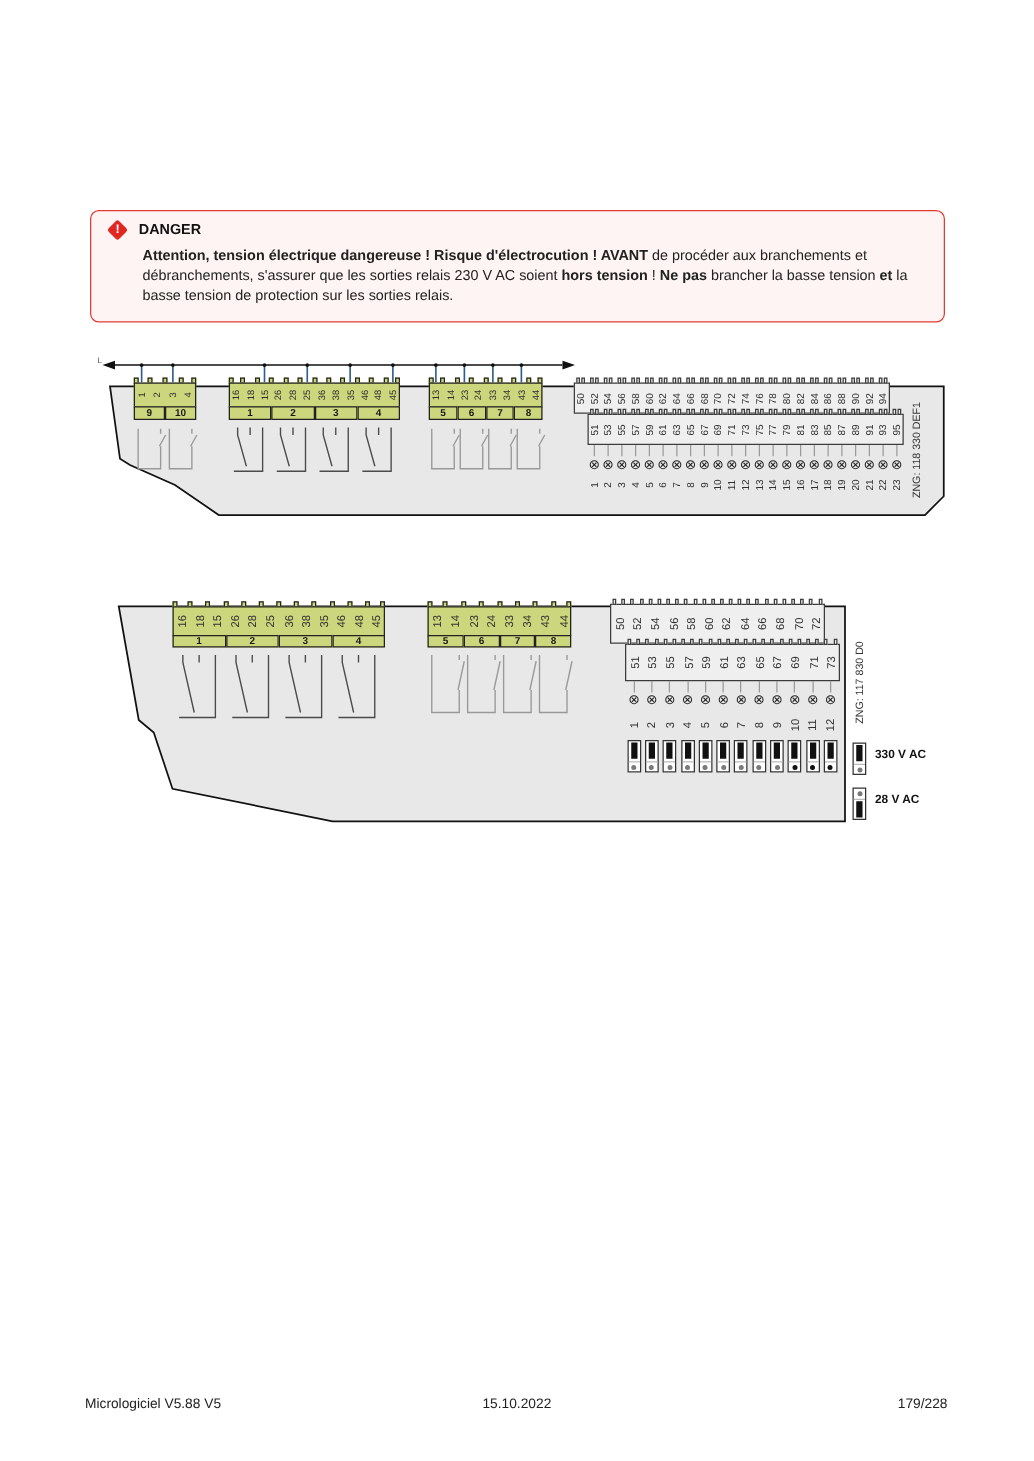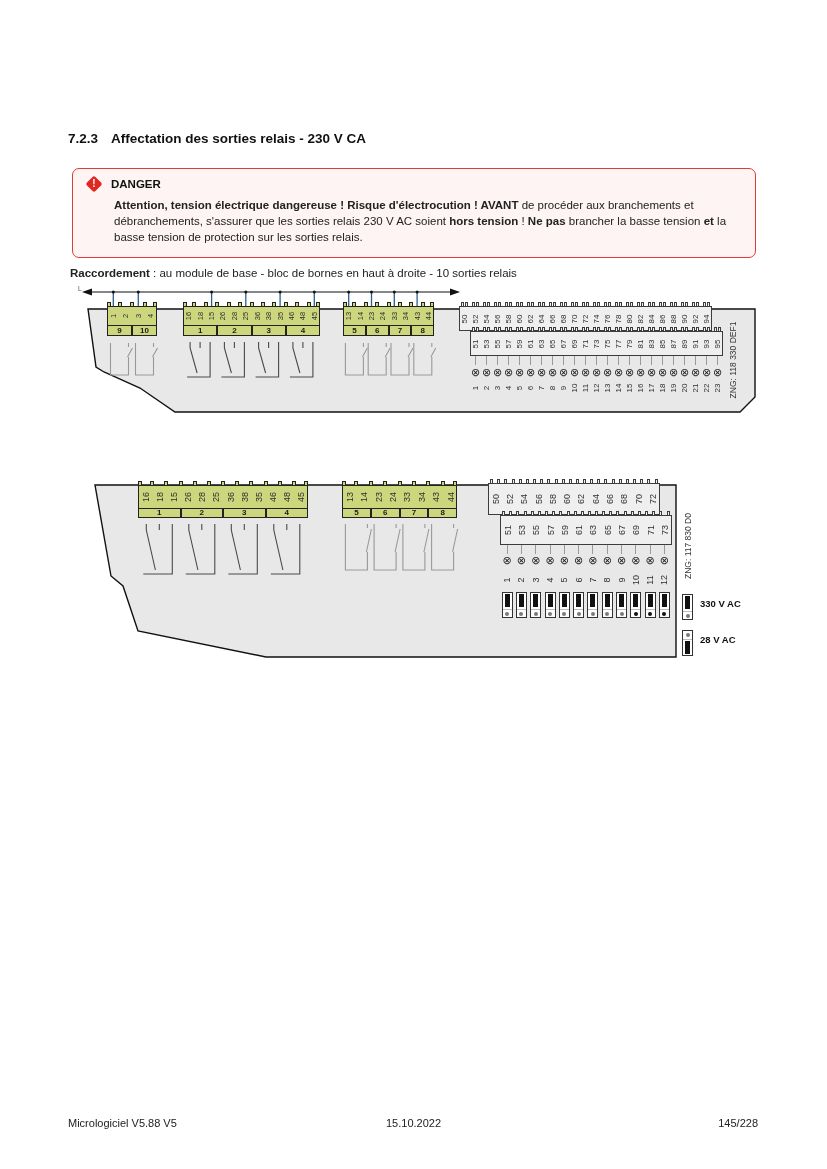--- a/index.html
+++ b/index.html
@@ -25,35 +25,31 @@
   .footer{position:absolute;top:1117px;left:0;width:827px;font-size:11px;color:#222;}
   .footer .fl{position:absolute;left:68px;}
   .footer .fc{position:absolute;left:0;width:827px;text-align:center;}
   .footer .fr{position:absolute;right:69px;}
 </style>
 </head>
 <body>
 
 <div class="page">
 
-  <div class="heading">
-    <span class="num">7.2.3</span><span>Affectation des sorties relais - 230 V CA</span>
-  </div>
 
   <div class="danger">
     <div class="danger-head">
       <span class="danger-icon">
           <span class="ex">!</span>
         </span>
       <span class="danger-title">DANGER</span>
     </div>
     <p class="danger-text" id="danger-text"><b>Attention, tension électrique dangereuse ! Risque d'électrocution ! AVANT</b><span> de procéder aux branchements et débranchements, s'assurer que les sorties relais 230 V AC soient </span><b>hors tension</b><span> ! </span><b>Ne pas</b><span> brancher la basse tension </span><b>et</b><span> la basse tension de protection sur les sorties relais.</span></p>
   </div>
 
-  <p class="racc" id="racc1"><b>Raccordement</b><span> : au module de base - bloc de bornes en haut à droite - 10 sorties relais</span></p>
 
   <div class="diagram" id="diagram1">
       <svg width="710" height="145">
         <path d="M18,26 L685,26 L685,114 L670,129 L105,129 L70,105 L34,89 L26,84 Z" stroke="#111" stroke-width="1.4" fill="#e8e8e8"></path>
         <path d="M22,9 H380" stroke="#111" stroke-width="1.2" fill="none"></path>
         <path d="M12,9 L22,5.5 L22,12.5 Z" stroke="none" stroke-width="0" fill="#111"></path>
         <path d="M390,9 L380,5.5 L380,12.5 Z" stroke="none" stroke-width="0" fill="#111"></path>
         <path d="M43.3,9 V23" stroke="#2b5e8c" stroke-width="1.3" fill="none"></path>
         <circle cx="43.3" cy="9" r="1.5" fill="#111"></circle>
         <path d="M68.3,9 V23" stroke="#2b5e8c" stroke-width="1.3" fill="none"></path>
@@ -594,15 +590,15 @@
       <div style="left: 612px; top: 150px; width: 11px; height: 26px; background: rgb(255, 255, 255); border: 1px solid rgb(51, 51, 51);"></div>
       <div style="left: 615.5px; top: 153px; width: 4px; height: 4px; border-radius: 50%; background: rgb(122, 122, 122);"></div>
       <div style="left: 613px; top: 159px; width: 9px; height: 1px; background: rgb(187, 187, 187);"></div>
       <div style="left: 615px; top: 161px; width: 5px; height: 13px; background: rgb(17, 17, 17);"></div>
       <div style="left: 630px; top: 154px; font-size: 9.5px; font-weight: bold; color: rgb(17, 17, 17);">28 V AC</div>
     </div>
 
   <div class="footer">
     <span class="fl">Micrologiciel V5.88 V5</span>
     <span class="fc">15.10.2022</span>
-    <span class="fr">145/228</span>
+    <span class="fr">179/228</span>
   </div>
 </div>
 
 </body></html>

